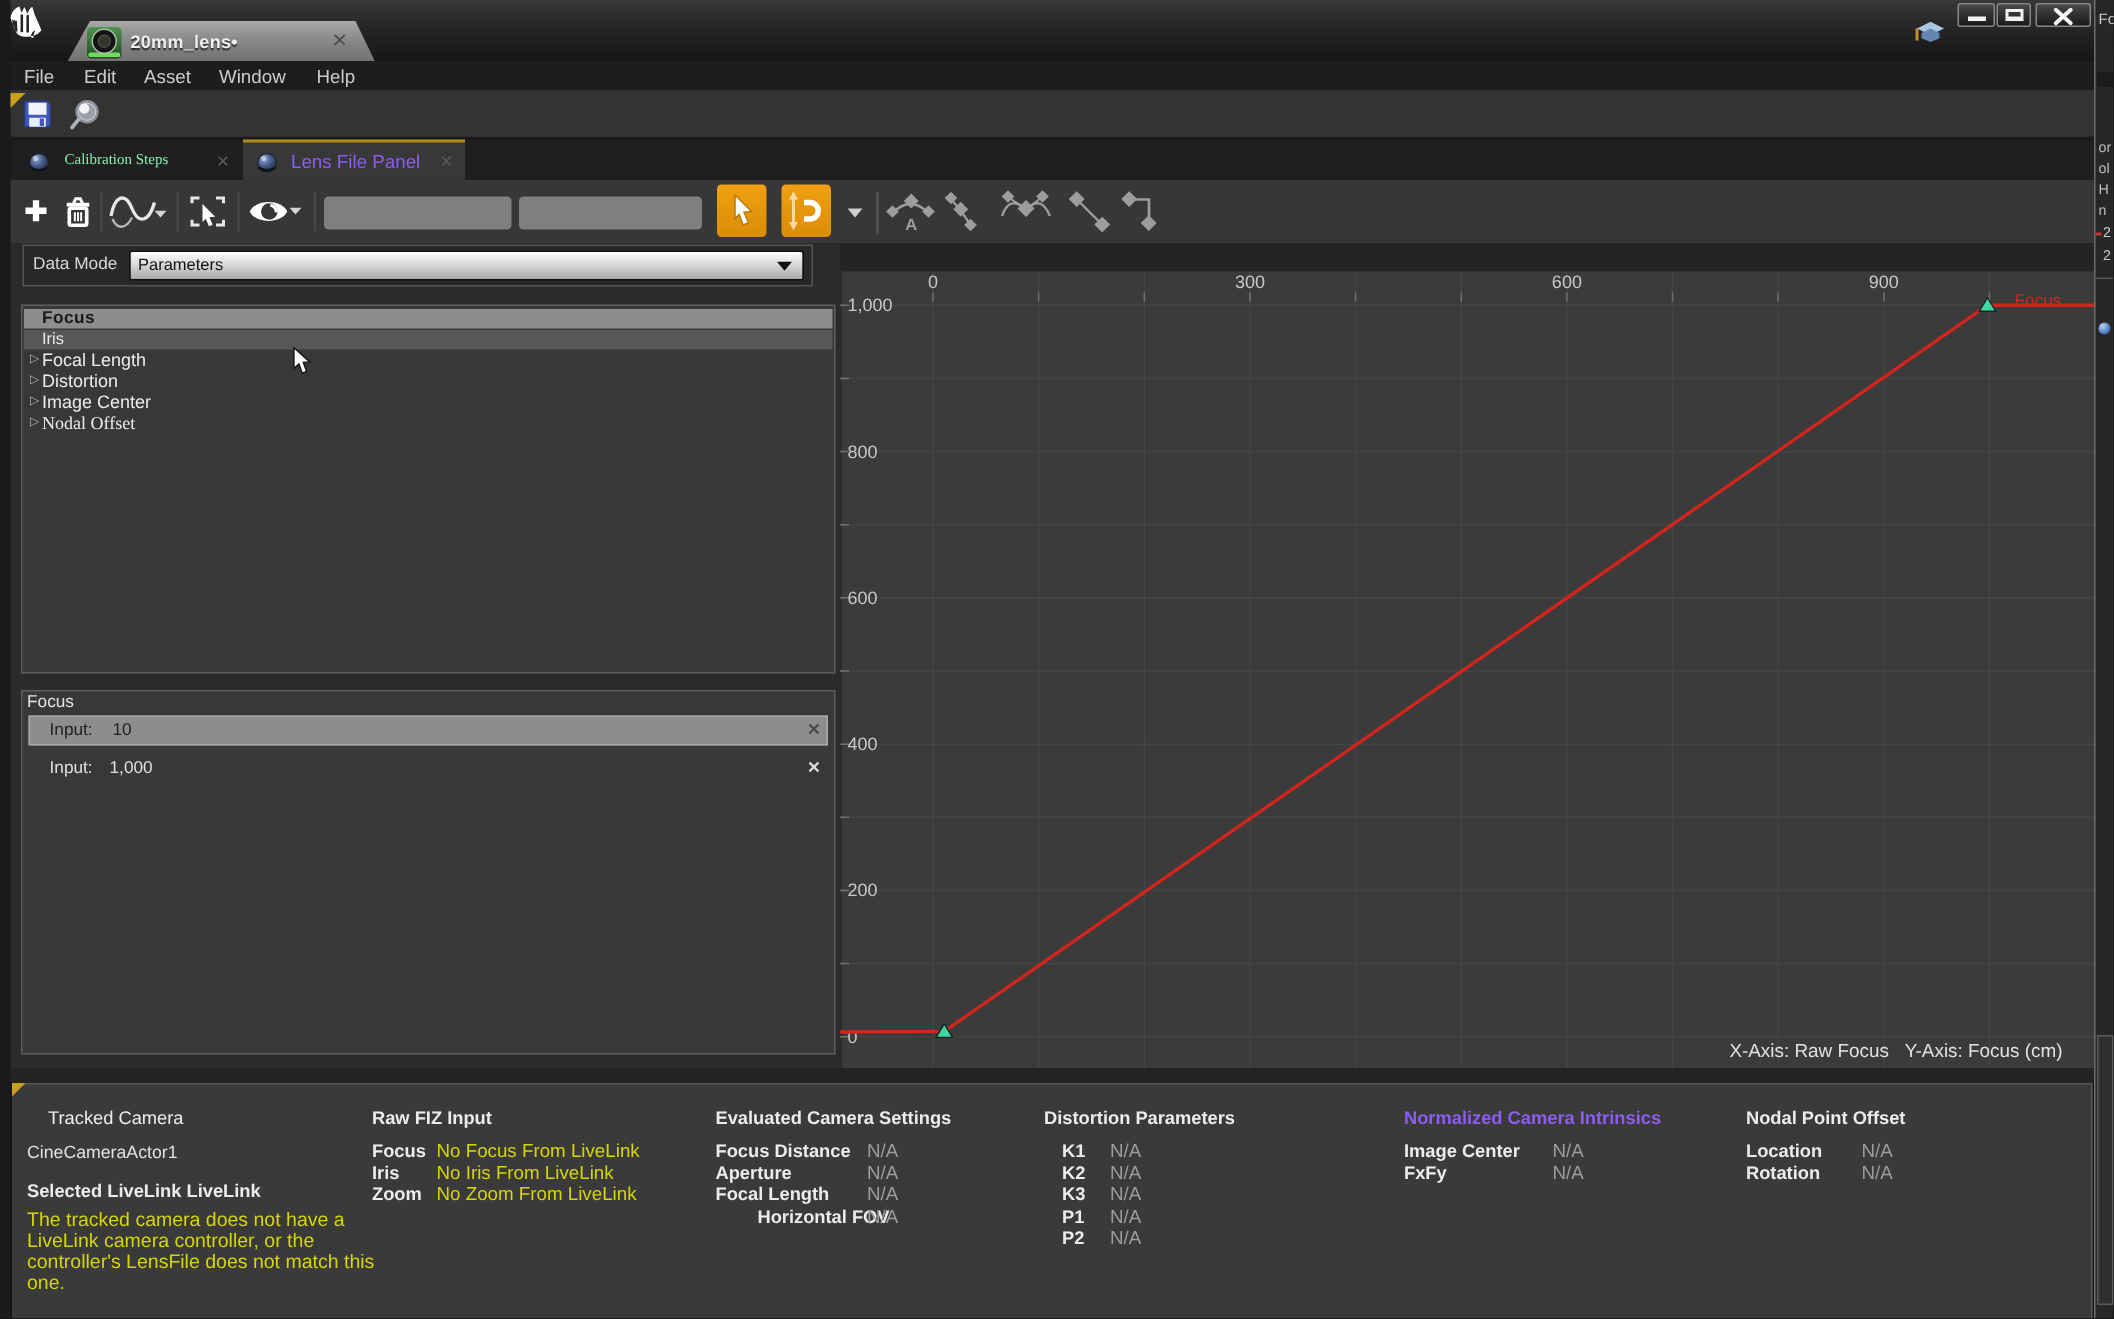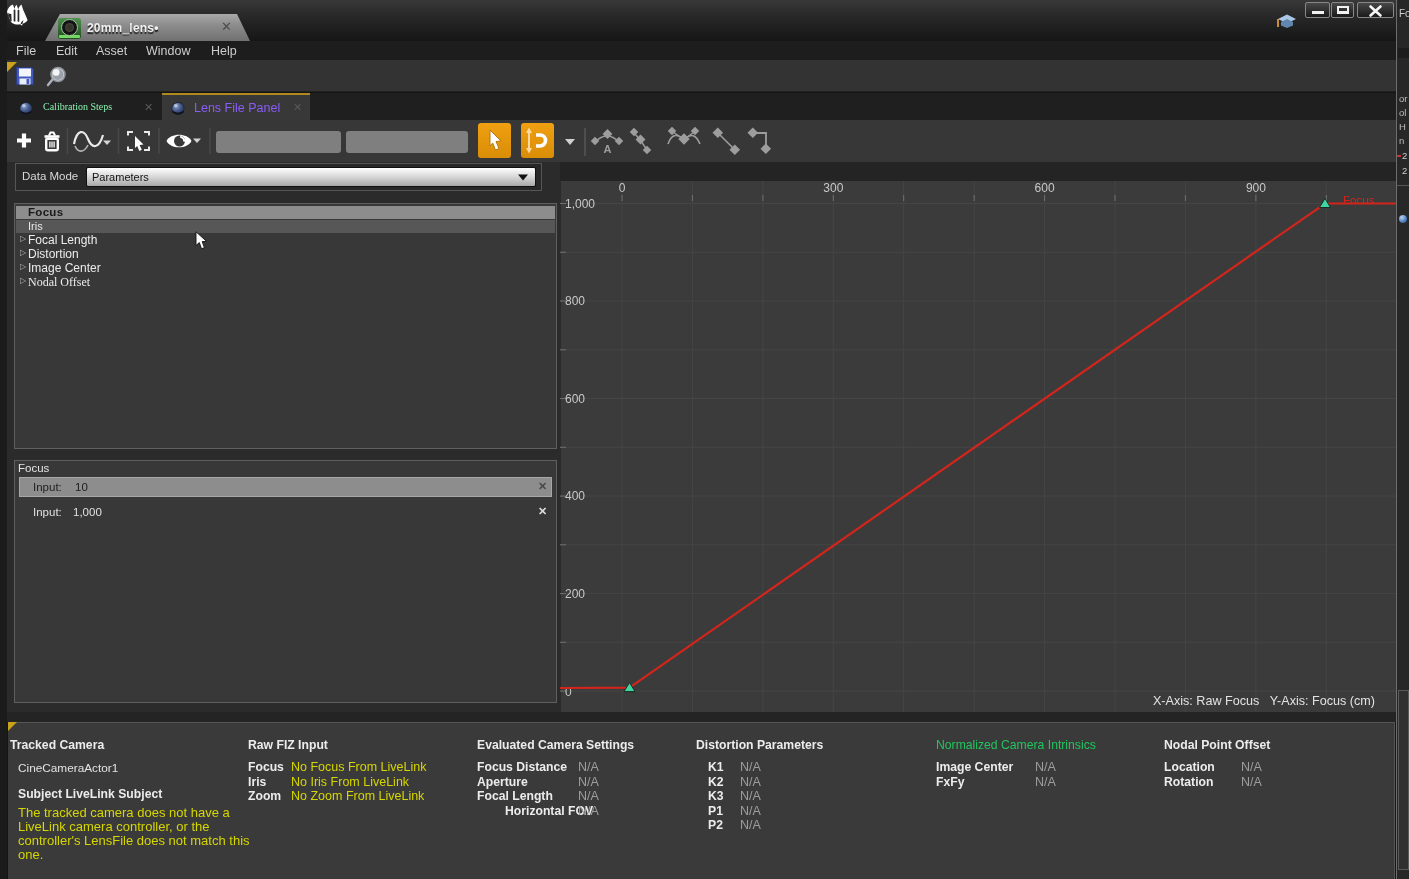--- a/index.html
+++ b/index.html
@@ -252,23 +252,23 @@
  <path d="M69.5 520.6 L75 529.6 L64 529.6 Z" fill="#3fd6a4" stroke="#14241c" stroke-width="0.9"></path>
  <path d="M765 36.5 L770.5 45.5 L759.5 45.5 Z" fill="#3fd6a4" stroke="#14241c" stroke-width="0.9"></path>
  <text x="783" y="42" fill="#d3251b" font-size="11.5px">Focus</text>
  <text x="815" y="542.5" fill="#e2e2e2" font-size="12.6px" text-anchor="end">X-Axis: Raw Focus&nbsp;&nbsp;&nbsp;Y-Axis: Focus (cm)</text>
 </svg>
 
 <div class="abs" style="left:7px;top:712px;width:1389px;height:10px;background:#242424;"></div>
 <div class="abs" style="left:8px;top:722px;width:1387px;height:157px;background:#3a3a3a;border-top:1px solid #555;border-right:1px solid #555;"></div>
 <div class="abs" style="left:8px;top:722px;width:0;height:0;border-left:9px solid #c8a21c;border-bottom:9px solid transparent;"></div>
 
-<div class="txt" style="left:10px;top:738px;font-size:12.2px;font-weight:bold;color:#ececec;">Tracked Camera</div>
+<div class="txt" style="left:32px;top:738px;font-size:12.2px;font-weight:normal;color:#ececec;">Tracked Camera</div>
 <div class="txt" style="left:18px;top:761px;font-size:11.8px;color:#e2e2e2;">CineCameraActor1</div>
-<div class="txt" style="left:18px;top:787px;font-size:12.2px;font-weight:bold;color:#ececec;">Subject LiveLink Subject</div>
+<div class="txt" style="left:18px;top:787px;font-size:12.2px;font-weight:bold;color:#ececec;">Selected LiveLink LiveLink</div>
 <div class="txt" style="left:18px;top:806px;font-size:13px;color:#d6d600;width:252px;white-space:normal;line-height:13.9px;">The tracked camera does not have a LiveLink camera controller, or the controller's LensFile does not match this one.</div>
 
 <div class="txt" style="left:248px;top:738px;font-size:12.2px;font-weight:bold;color:#ececec;">Raw FIZ Input</div>
 <div class="txt" style="left:248px;top:760px;font-size:12.2px;font-weight:bold;color:#ececec;">Focus</div>
 <div class="txt" style="left:291px;top:760px;font-size:12.5px;color:#d6d600;">No Focus From LiveLink</div>
 <div class="txt" style="left:248px;top:774.5px;font-size:12.2px;font-weight:bold;color:#ececec;">Iris</div>
 <div class="txt" style="left:291px;top:774.5px;font-size:12.5px;color:#d6d600;">No Iris From LiveLink</div>
 <div class="txt" style="left:248px;top:789px;font-size:12.2px;font-weight:bold;color:#ececec;">Zoom</div>
 <div class="txt" style="left:291px;top:789px;font-size:12.5px;color:#d6d600;">No Zoom From LiveLink</div>
 
@@ -287,21 +287,21 @@
 <div class="txt" style="left:740px;top:760px;font-size:12.5px;color:#9d9d9d;">N/A</div>
 <div class="txt" style="left:708px;top:774.5px;font-size:12.2px;font-weight:bold;color:#ececec;">K2</div>
 <div class="txt" style="left:740px;top:774.5px;font-size:12.5px;color:#9d9d9d;">N/A</div>
 <div class="txt" style="left:708px;top:789px;font-size:12.2px;font-weight:bold;color:#ececec;">K3</div>
 <div class="txt" style="left:740px;top:789px;font-size:12.5px;color:#9d9d9d;">N/A</div>
 <div class="txt" style="left:708px;top:803.5px;font-size:12.2px;font-weight:bold;color:#ececec;">P1</div>
 <div class="txt" style="left:740px;top:803.5px;font-size:12.5px;color:#9d9d9d;">N/A</div>
 <div class="txt" style="left:708px;top:818px;font-size:12.2px;font-weight:bold;color:#ececec;">P2</div>
 <div class="txt" style="left:740px;top:818px;font-size:12.5px;color:#9d9d9d;">N/A</div>
 
-<div class="txt" style="left:936px;top:738px;font-size:12.2px;font-weight:normal;color:#22c55e;">Normalized Camera Intrinsics</div>
+<div class="txt" style="left:936px;top:738px;font-size:12.2px;font-weight:bold;color:#8b5cf6;">Normalized Camera Intrinsics</div>
 <div class="txt" style="left:936px;top:760px;font-size:12.2px;font-weight:bold;color:#ececec;">Image Center</div>
 <div class="txt" style="left:1035px;top:760px;font-size:12.5px;color:#9d9d9d;">N/A</div>
 <div class="txt" style="left:936px;top:774.5px;font-size:12.2px;font-weight:bold;color:#ececec;">FxFy</div>
 <div class="txt" style="left:1035px;top:774.5px;font-size:12.5px;color:#9d9d9d;">N/A</div>
 
 <div class="txt" style="left:1164px;top:738px;font-size:12.2px;font-weight:bold;color:#ececec;">Nodal Point Offset</div>
 <div class="txt" style="left:1164px;top:760px;font-size:12.2px;font-weight:bold;color:#ececec;">Location</div>
 <div class="txt" style="left:1241px;top:760px;font-size:12.5px;color:#9d9d9d;">N/A</div>
 <div class="txt" style="left:1164px;top:774.5px;font-size:12.2px;font-weight:bold;color:#ececec;">Rotation</div>
 <div class="txt" style="left:1241px;top:774.5px;font-size:12.5px;color:#9d9d9d;">N/A</div>

